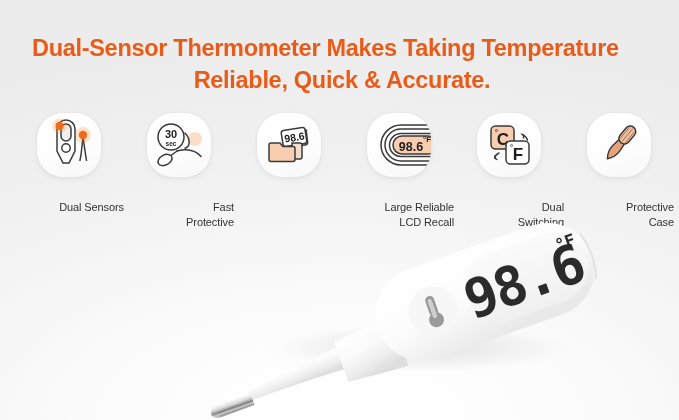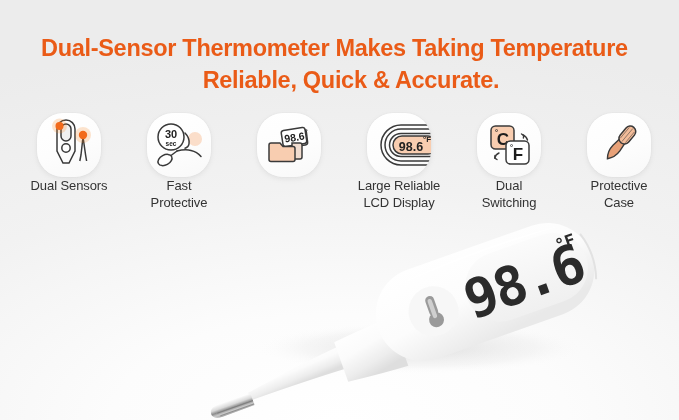--- a/index.html
+++ b/index.html
@@ -9,21 +9,21 @@
     background:#eeeeee;
   }
   #stage{
     position:relative;width:679px;height:420px;overflow:hidden;
     background:
       radial-gradient(120% 90% at 50% 100%, #ffffff 0%, #fcfcfc 28%, #f2f2f2 62%, #ececec 100%),
       linear-gradient(180deg,#ededed 0%,#f0f0f0 40%,#f7f7f7 70%,#fdfdfd 100%);
   }
   
   .headline{
-    position:absolute;left:41px;top:33px;width:620px;
+    position:absolute;left:32px;top:33px;width:620px;
     font-size:23.5px;font-weight:bold;line-height:1.36;
     letter-spacing:-0.3px;
     color:#ea5b17;
   }
   .headline .l2{display:block;text-align:center;}
   
   .features{
     position:absolute;left:0;top:113px;width:679px;height:125px;
   }
   .feature{
@@ -31,22 +31,23 @@
   }
   .card{
     width:64px;height:64px;margin:0 auto;
     background:linear-gradient(160deg,#ffffff 0%,#fdfdfd 55%,#f8f8f8 100%);
     border-radius:26px;
     box-shadow:0 2px 5px rgba(120,120,120,0.13),0 0 1px rgba(150,150,150,0.25);
     position:relative;overflow:hidden;
   }
   .card svg{display:block;width:64px;height:64px;}
   .cap{
-    margin-top:0;font-size:13px;line-height:1.32;color:#333333;
+    margin-top:23px;font-size:11px;line-height:1.32;color:#333333;
     letter-spacing:-0.1px;
+    text-align:right;
   }
   
   .product{position:absolute;left:0;top:0;width:679px;height:420px;pointer-events:none;}
   .lcdtxt{
     font-family:"DejaVu Sans Mono", monospace;
     font-weight:bold;
     fill:#2b2b2b;
   }
 </style>
 </head>
@@ -128,21 +129,21 @@
             <path d="M70 16 h-36 a16 16 0 0 0 0 32 h36"></path>
             <path d="M70 20.5 h-36 a11.5 11.5 0 0 0 0 23 h36"></path>
           </g>
           <rect x="26" y="23" width="44" height="18" rx="9" fill="#f8cdb0" stroke="#3a3a3a" stroke-width="1.5"></rect>
           <text x="44" y="38" text-anchor="middle" font-family="Liberation Sans, sans-serif" font-size="12.5" font-weight="bold" fill="#222">98.6</text>
           <text x="60" y="29" text-anchor="middle" font-family="Liberation Sans, sans-serif" font-size="8" font-weight="bold" fill="#222">°F</text>
         </svg>
       </div>
       <div class="cap">
         <span>Large Reliable</span><br>
-        <span>LCD Display</span>
+        <span>LCD Recall</span>
       </div>
     </div>
 
     <div class="feature" style="left:454px;">
       <div class="card">
         <svg viewBox="0 0 64 64">
           <rect x="14" y="13" width="23" height="23" rx="4.5" fill="#f8cdb0" stroke="#3a3a3a" stroke-width="1.5"></rect>
           <text x="26" y="32" text-anchor="middle" font-family="Liberation Sans, sans-serif" font-size="17" font-weight="bold" fill="#1d1d1d">C</text>
           <text x="19.5" y="22" text-anchor="middle" font-family="Liberation Sans, sans-serif" font-size="7.5" font-weight="bold" fill="#1d1d1d">°</text>
           <rect x="29" y="28" width="23" height="23" rx="4.5" fill="#ffffff" stroke="#3a3a3a" stroke-width="1.5"></rect>

